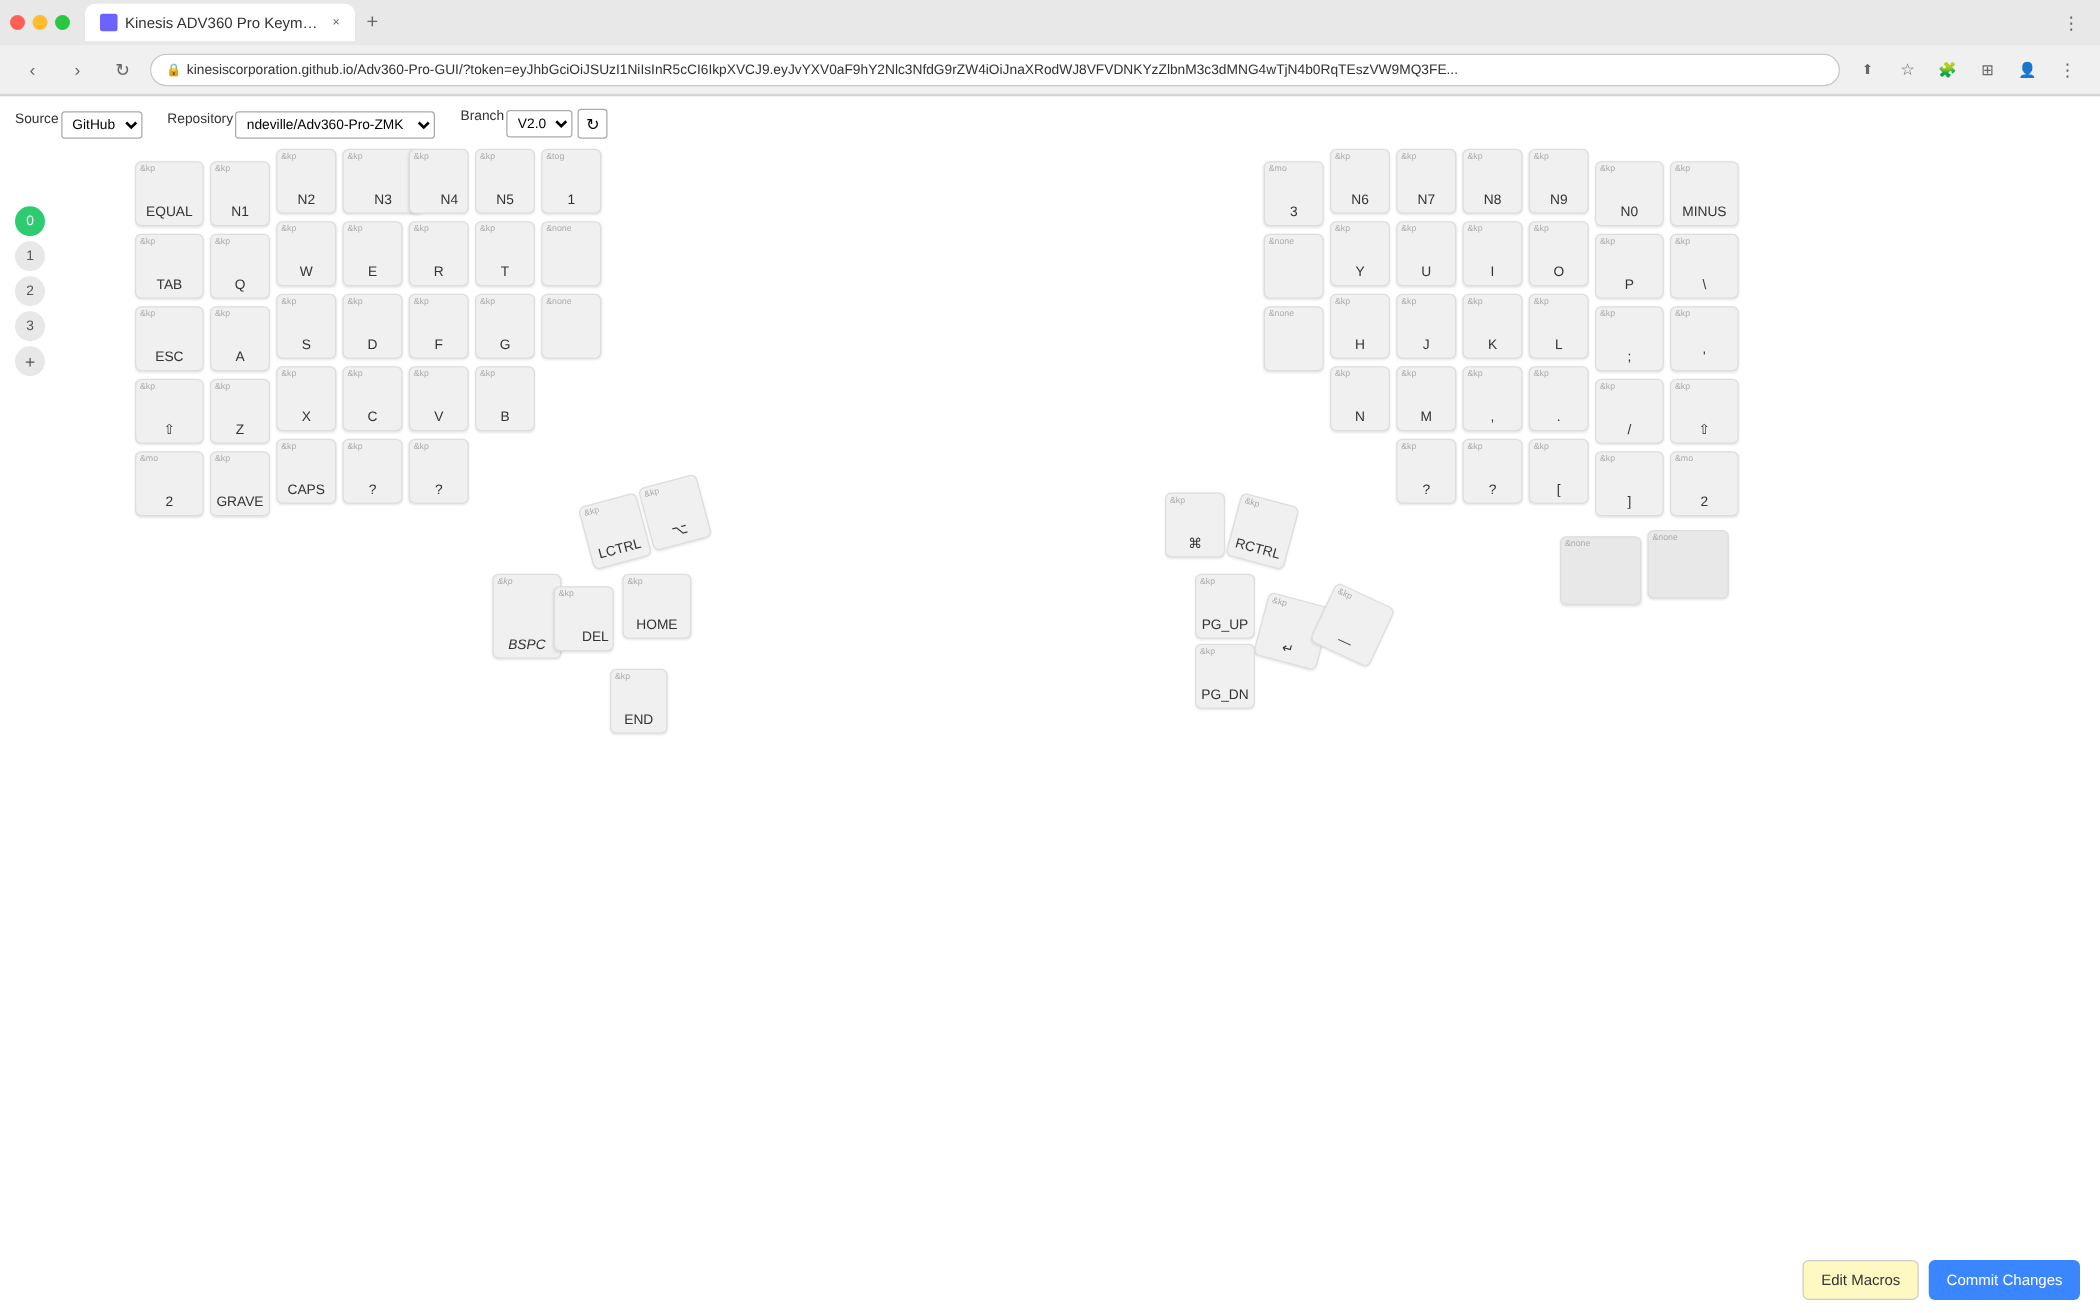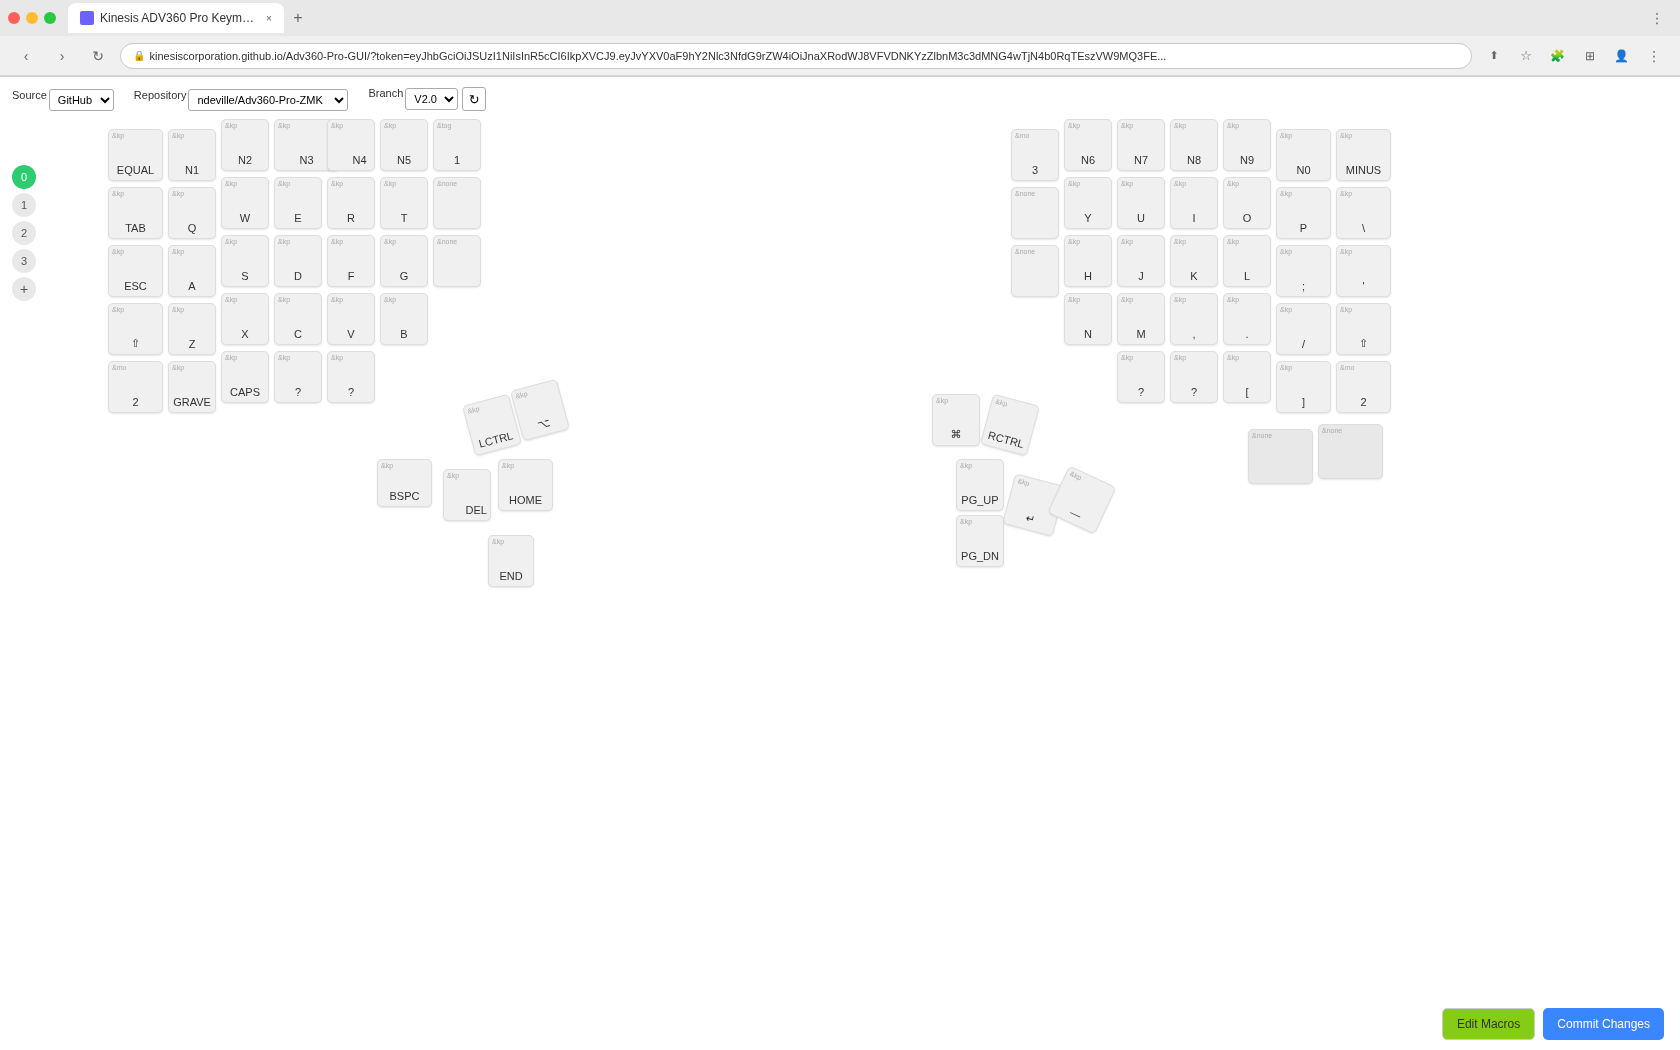--- a/index.html
+++ b/index.html
@@ -230,21 +230,21 @@
       bottom: 0;
       right: 0;
       padding: 10px 16px;
       display: flex;
       gap: 8px;
       background: transparent;
     }
     .btn-edit-macros {
       height: 32px;
       padding: 0 14px;
-      background: #84cc16;
+      background: #fef9c3;
       border: 1px solid #ccc;
       border-radius: 5px;
       font-size: 12px;
       color: #333;
       cursor: pointer;
     }
     .btn-commit {
       height: 32px;
       padding: 0 14px;
       background: #3a86ff;
@@ -591,21 +591,21 @@
         <span class="key-main">2</span>
       </div>
       <div class="key" style="left: 420px; top: 280px; width: 48px; height: 52px; transform: rotate(-15deg);">
         <span class="key-label-top">&amp;kp</span>
         <span class="key-main">LCTRL</span>
       </div>
       <div class="key" style="left: 468px; top: 265px; width: 48px; height: 52px; transform: rotate(-15deg);">
         <span class="key-label-top">&amp;kp</span>
         <span class="key-main">⌥</span>
       </div>
-      <div class="key" style="left: 329px; top: 340px; width: 55px; height: 48px;">
+      <div class="key" style="left: 346px; top: 340px; width: 55px; height: 68px; font-style: italic;">
         <span class="key-label-top">&amp;kp</span>
         <span class="key-main">BSPC</span>
       </div>
       <div class="key" style="left: 395px; top: 350px; width: 48px; height: 52px; align-items: flex-end;">
         <span class="key-label-top">&amp;kp</span>
         <span class="key-main">DEL</span>
       </div>
       <div class="key" style="left: 450px; top: 340px; width: 55px; height: 52px;">
         <span class="key-label-top">&amp;kp</span>
         <span class="key-main">HOME</span>

